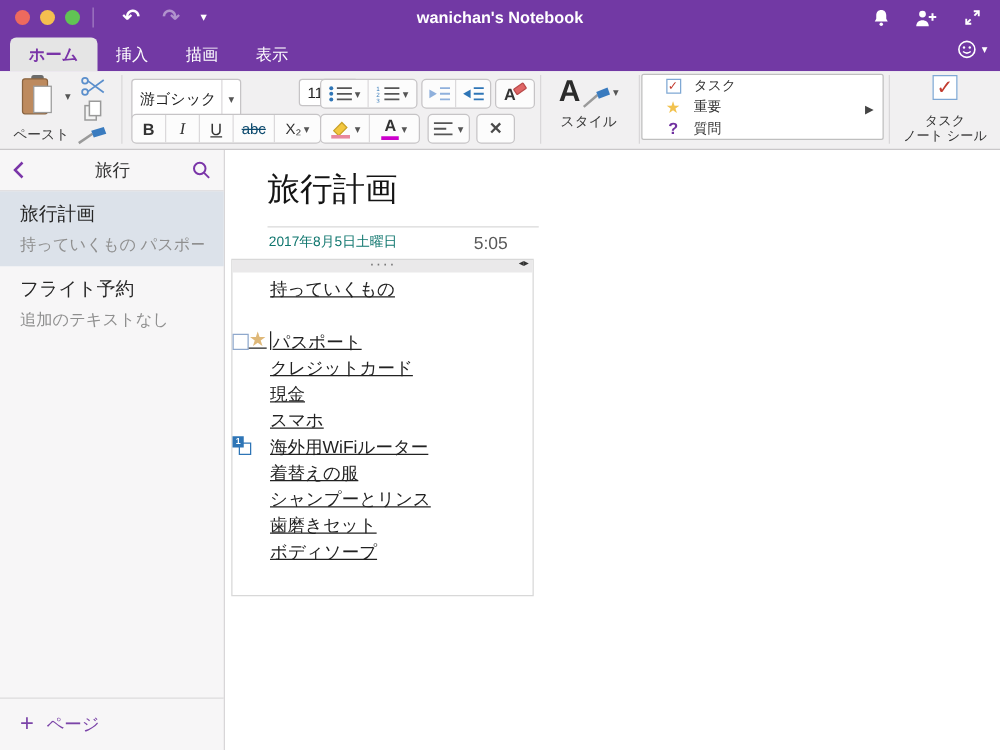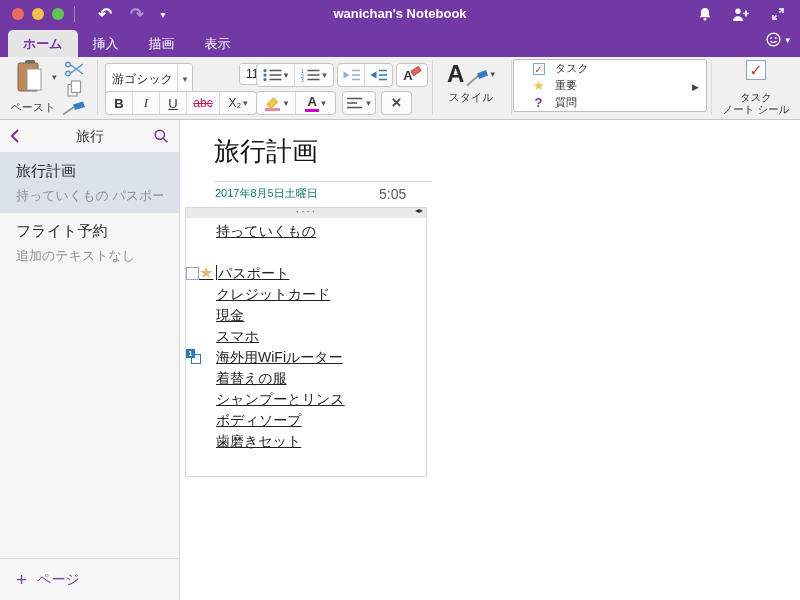--- a/index.html
+++ b/index.html
@@ -42,21 +42,21 @@
   .btn { display:flex; align-items:center; justify-content:center; }
   .seg { display:flex; align-items:stretch; }
   .cell { display:flex; align-items:center; justify-content:center; border-right:1px solid #DBD9DB; gap:2px; }
   .cell:last-child { border-right:none; }
   .selbox { background:#fff; border:1px solid #C6C4C6; border-radius:3px; display:flex; align-items:center; }
   .selbox .val { flex:1; padding:0 6px; font-size:12px; color:#222; white-space:nowrap; overflow:hidden; }
   .selbox .dd { width:15px; border-left:1px solid #DBD9DB; display:flex; align-items:center; justify-content:center; height:100%; }
   .fmt-b { font-weight:bold; font-size:13px; color:#333; }
   .fmt-i { font-style:italic; font-family:"Liberation Serif","DejaVu Serif",serif; font-size:13px; color:#333; }
   .fmt-u { text-decoration:underline; font-size:13px; color:#333; }
-  .fmt-s { text-decoration:line-through; font-size:12px; color:#be185d; }
+  .fmt-s { text-decoration:line-through; font-size:12px; color:#0c4a6e; }
   .fmt-x { font-size:12px; color:#333; }
   .a-letter { font-size:13px; font-weight:bold; color:#333; line-height:1; }
   .eraser { display:inline-block; width:10px; height:6px; background:#E06666; border:1px solid #b84a4a;
             border-radius:1px; transform:rotate(-35deg); margin-left:-2px; margin-top:-8px; }
   .fc-a { display:inline-block; text-align:center; }
   .fc-a .bar { display:block; width:14px; height:3px; margin:1px auto 0; }
   .style-btn { position:absolute; left:438px; top:2px; width:66px; height:58px; text-align:center; }
   .gallery { position:absolute; left:513px; top:2px; width:194px; height:53px; background:#fff;
              border:1px solid #BFBFBF; border-radius:2px; }
   .g-row { display:flex; align-items:center; height:17px; padding-left:17px; gap:9px; font-size:11px; color:#333; }
@@ -401,23 +401,23 @@
         <div class="nrow">
           <span class="slot"></span>
             <span>着替えの服</span>
         </div>
         <div class="nrow">
           <span class="slot"></span>
             <span>シャンプーとリンス</span>
         </div>
         <div class="nrow">
           <span class="slot"></span>
+            <span>歯磨きセット</span>
+        </div>
+        <div class="nrow">
+          <span class="slot"></span>
             <span>ボディソープ</span>
         </div>
-        <div class="nrow">
-          <span class="slot"></span>
-            <span>歯磨きセット</span>
-        </div>
       </div>
     </div>
   </div>
 
 </div>
 
 </body></html>

